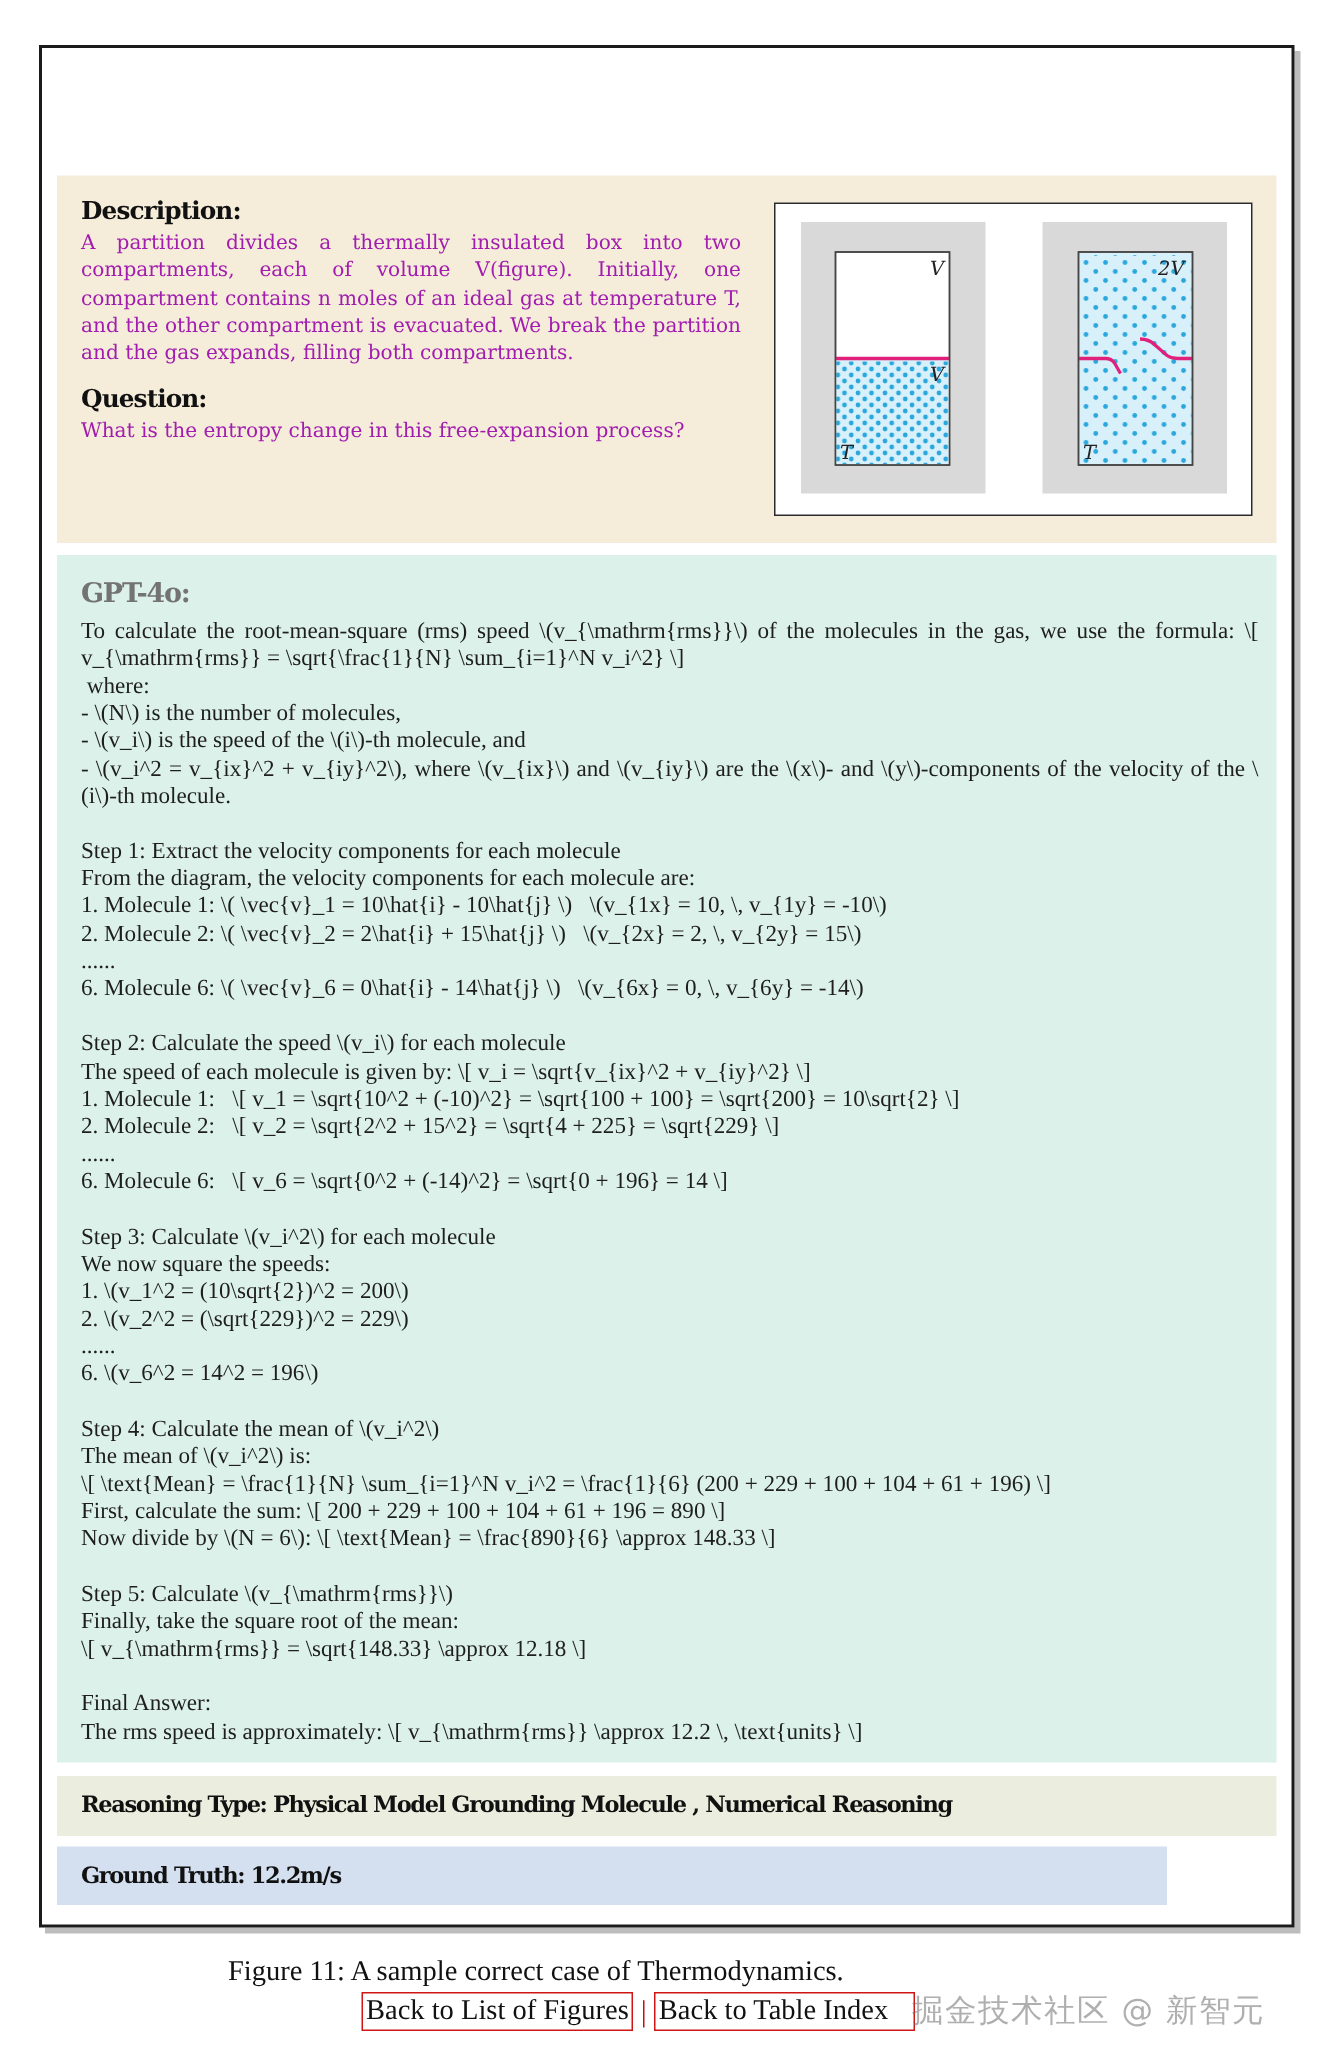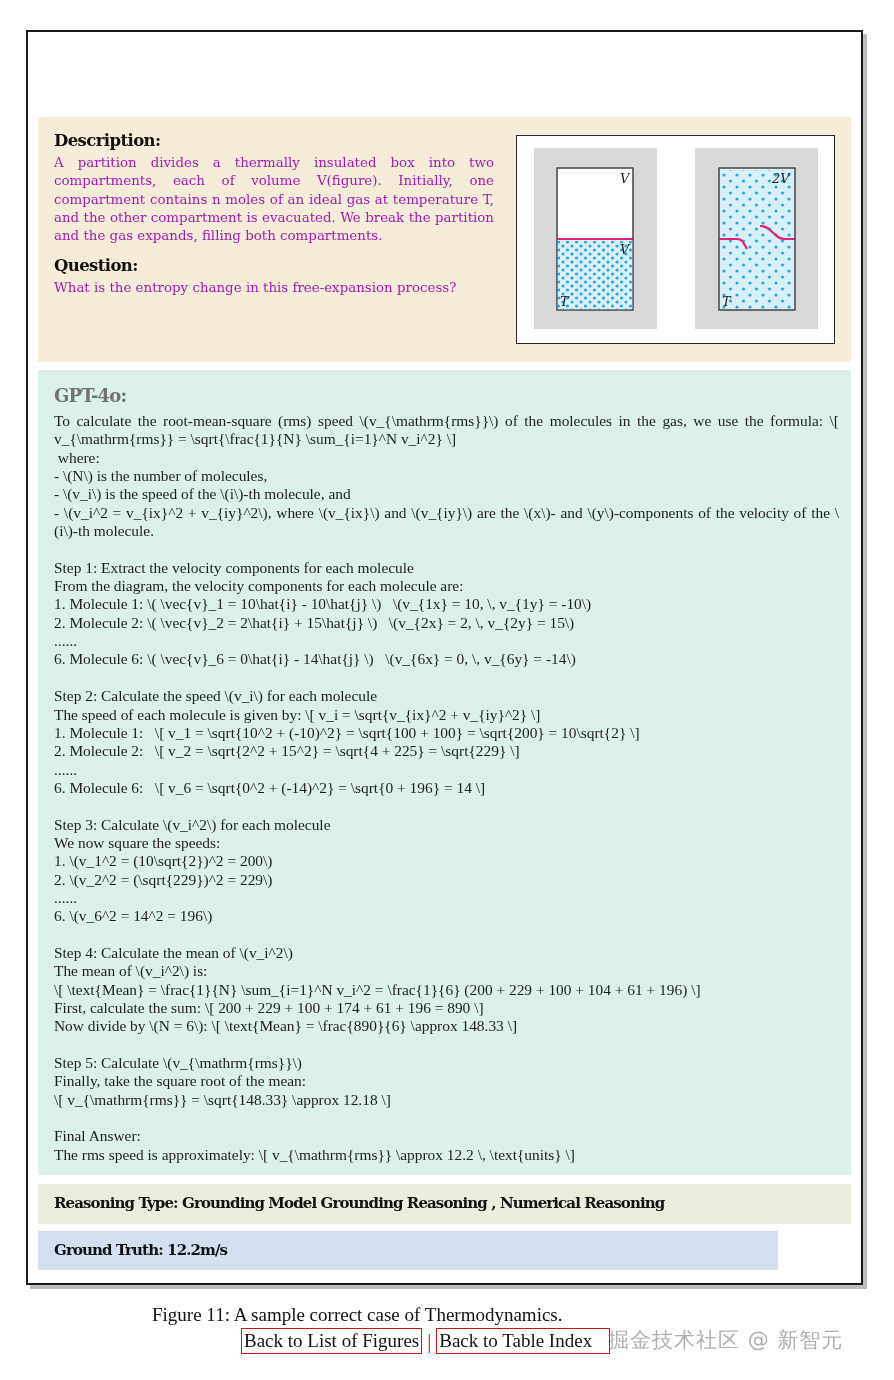--- a/index.html
+++ b/index.html
@@ -143,36 +143,36 @@
       <div class="line">We now square the speeds:</div>
       <div class="line">1. \(v_1^2 = (10\sqrt{2})^2 = 200\)</div>
       <div class="line">2. \(v_2^2 = (\sqrt{229})^2 = 229\)</div>
       <div class="line">......</div>
       <div class="line">6. \(v_6^2 = 14^2 = 196\)</div>
       <div class="gap"></div>
 
       <div class="line">Step 4: Calculate the mean of \(v_i^2\)</div>
       <div class="line">The mean of \(v_i^2\) is:</div>
       <div class="line">\[ \text{Mean} = \frac{1}{N} \sum_{i=1}^N v_i^2 = \frac{1}{6} (200 + 229 + 100 + 104 + 61 + 196) \]</div>
-      <div class="line">First, calculate the sum: \[ 200 + 229 + 100 + 174 + 61 + 196 = 890 \]</div>
+      <div class="line">First, calculate the sum: \[ 200 + 229 + 100 + 104 + 61 + 196 = 890 \]</div>
       <div class="line">Now divide by \(N = 6\): \[ \text{Mean} = \frac{890}{6} \approx 148.33 \]</div>
       <div class="gap"></div>
 
       <div class="line">Step 5: Calculate \(v_{\mathrm{rms}}\)</div>
       <div class="line">Finally, take the square root of the mean:</div>
       <div class="line">\[ v_{\mathrm{rms}} = \sqrt{148.33} \approx 12.18 \]</div>
       <div class="gap"></div>
 
       <div class="line">Final Answer:</div>
       <div class="line">The rms speed is approximately: \[ v_{\mathrm{rms}} \approx 12.2 \, \text{units} \]</div>
     </div>
   </div>
 
   <div class="reason-bar">
-    <div class="bar-text">Reasoning Type: Grounding Model Grounding Reasoning ,  Numerical Reasoning</div>
+    <div class="bar-text">Reasoning Type: Physical Model Grounding Molecule ,  Numerical Reasoning</div>
   </div>
 
   <div class="truth-bar">
     <div class="bar-text">Ground Truth: 12.2m/s</div>
   </div>
 </div>
 
 <div class="caption">Figure 11: A sample correct case of Thermodynamics.</div>
 
 <div class="nav-links">

